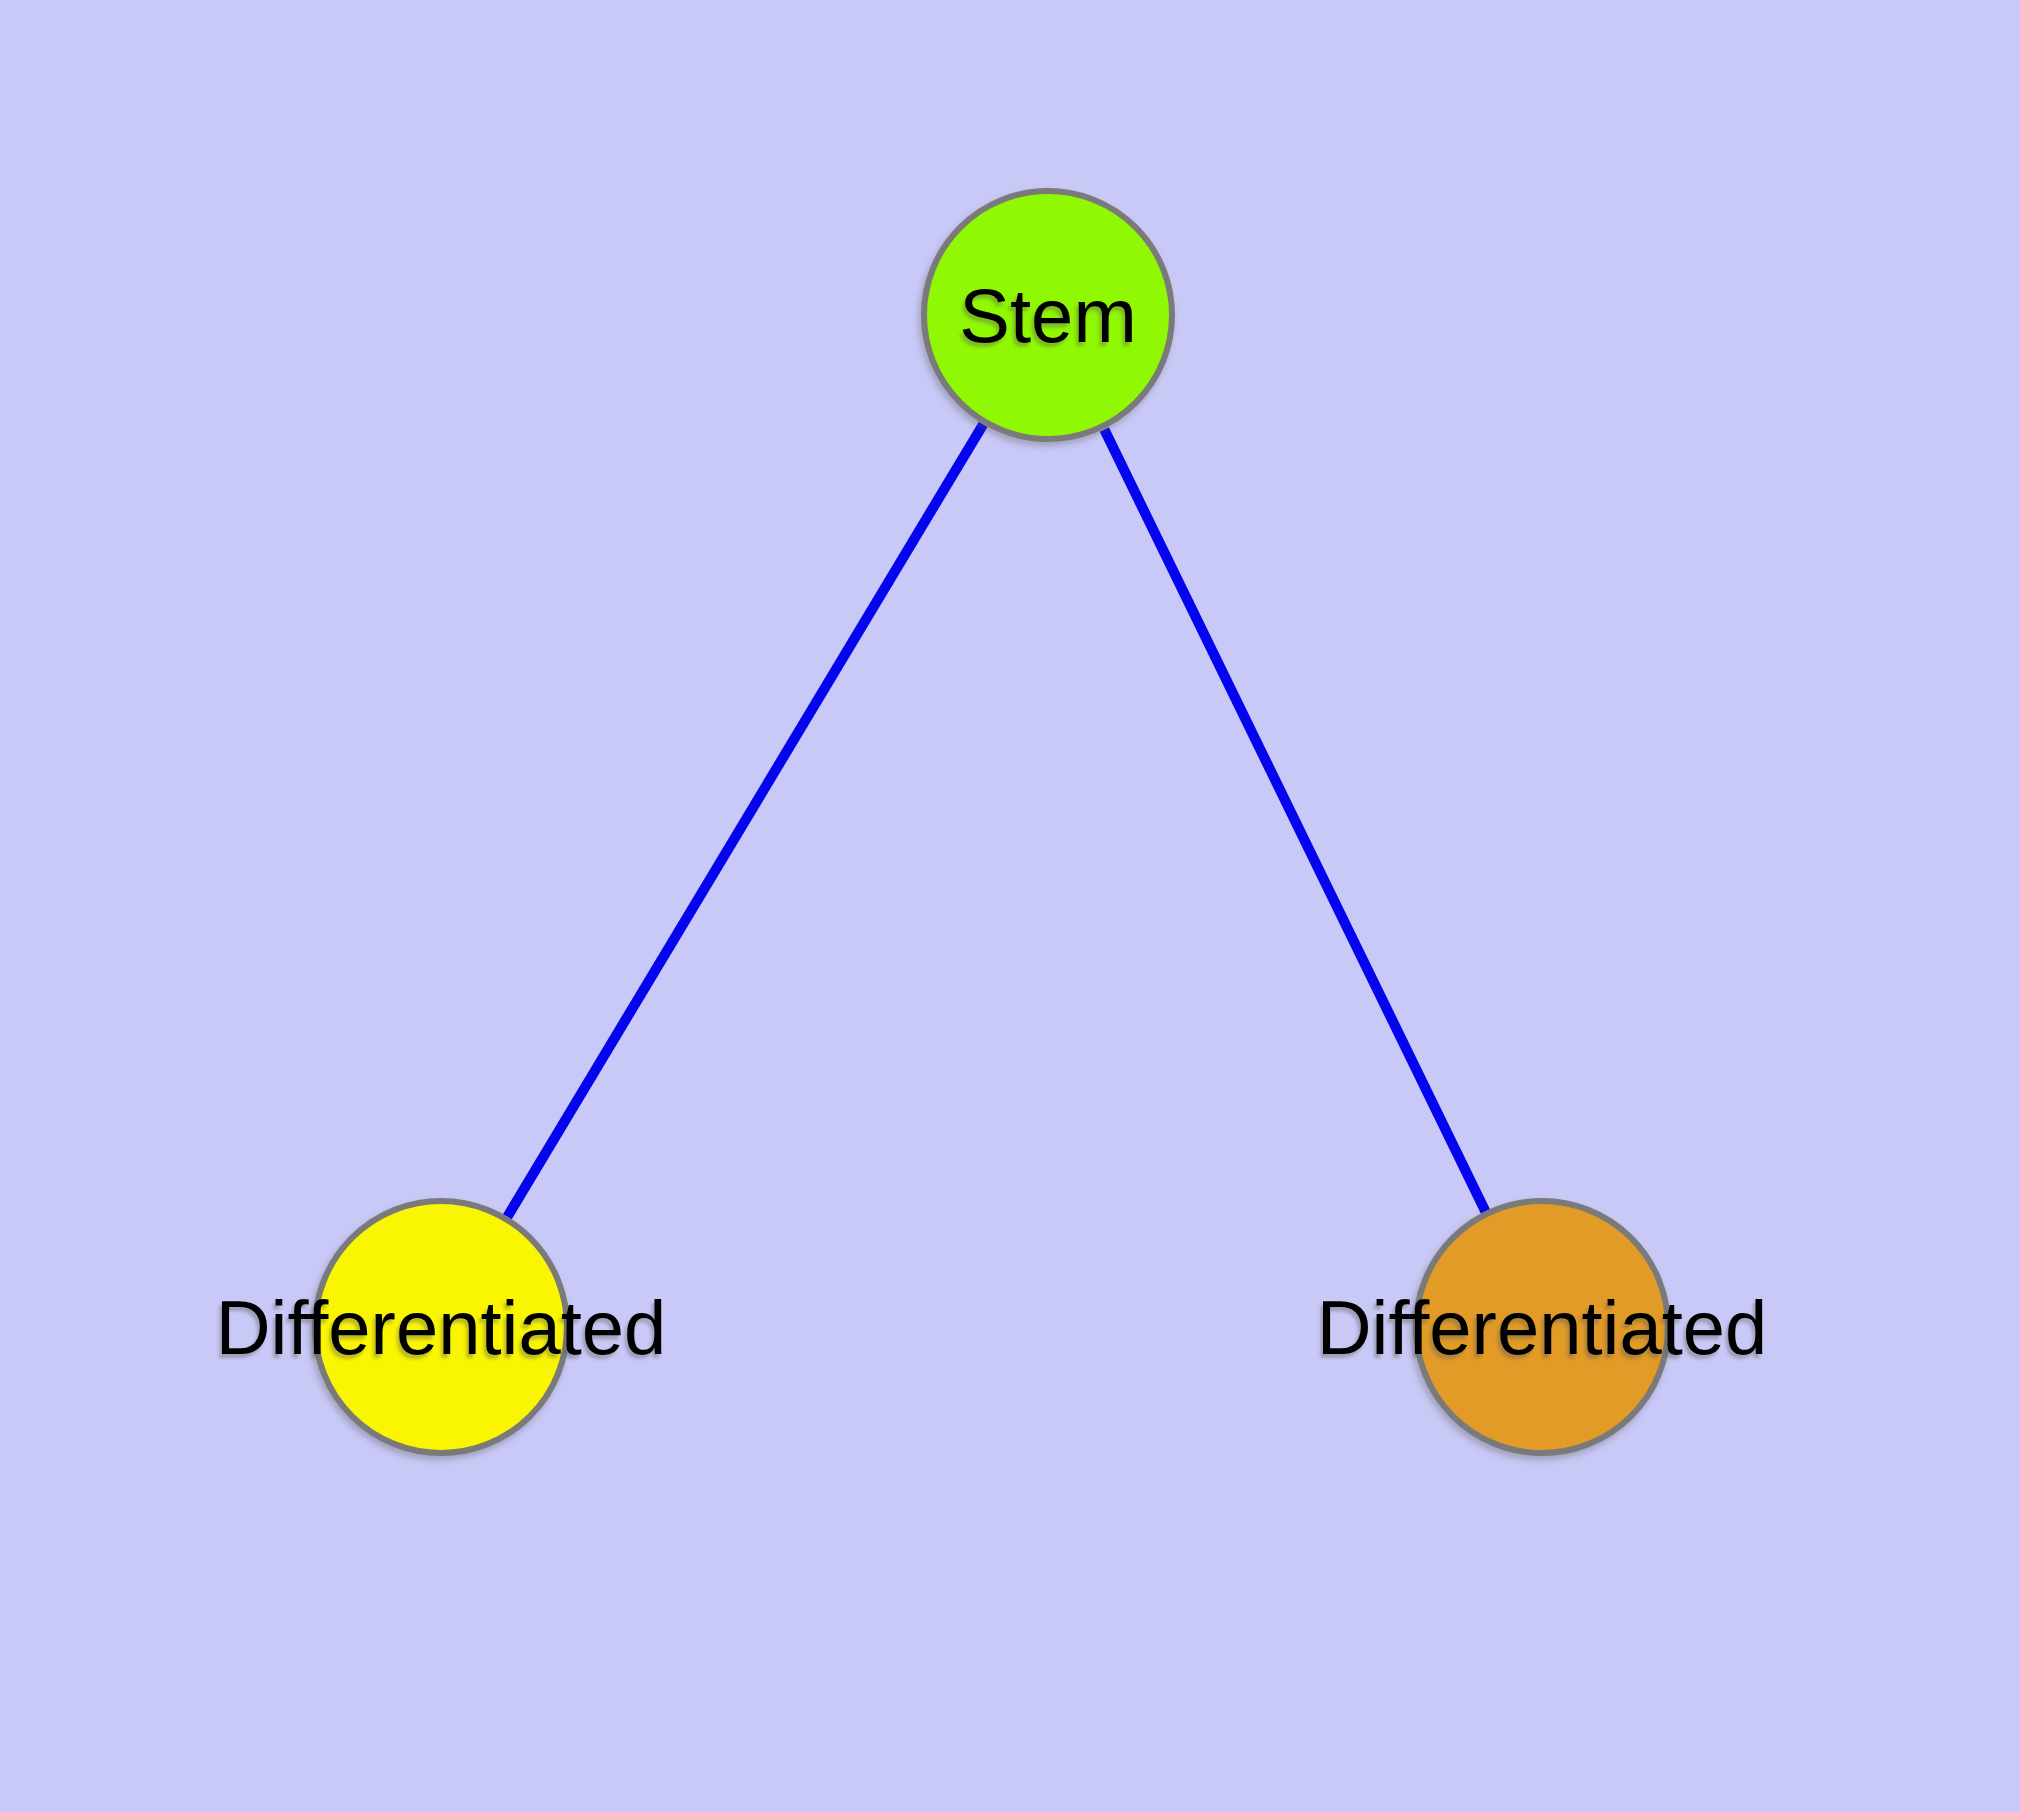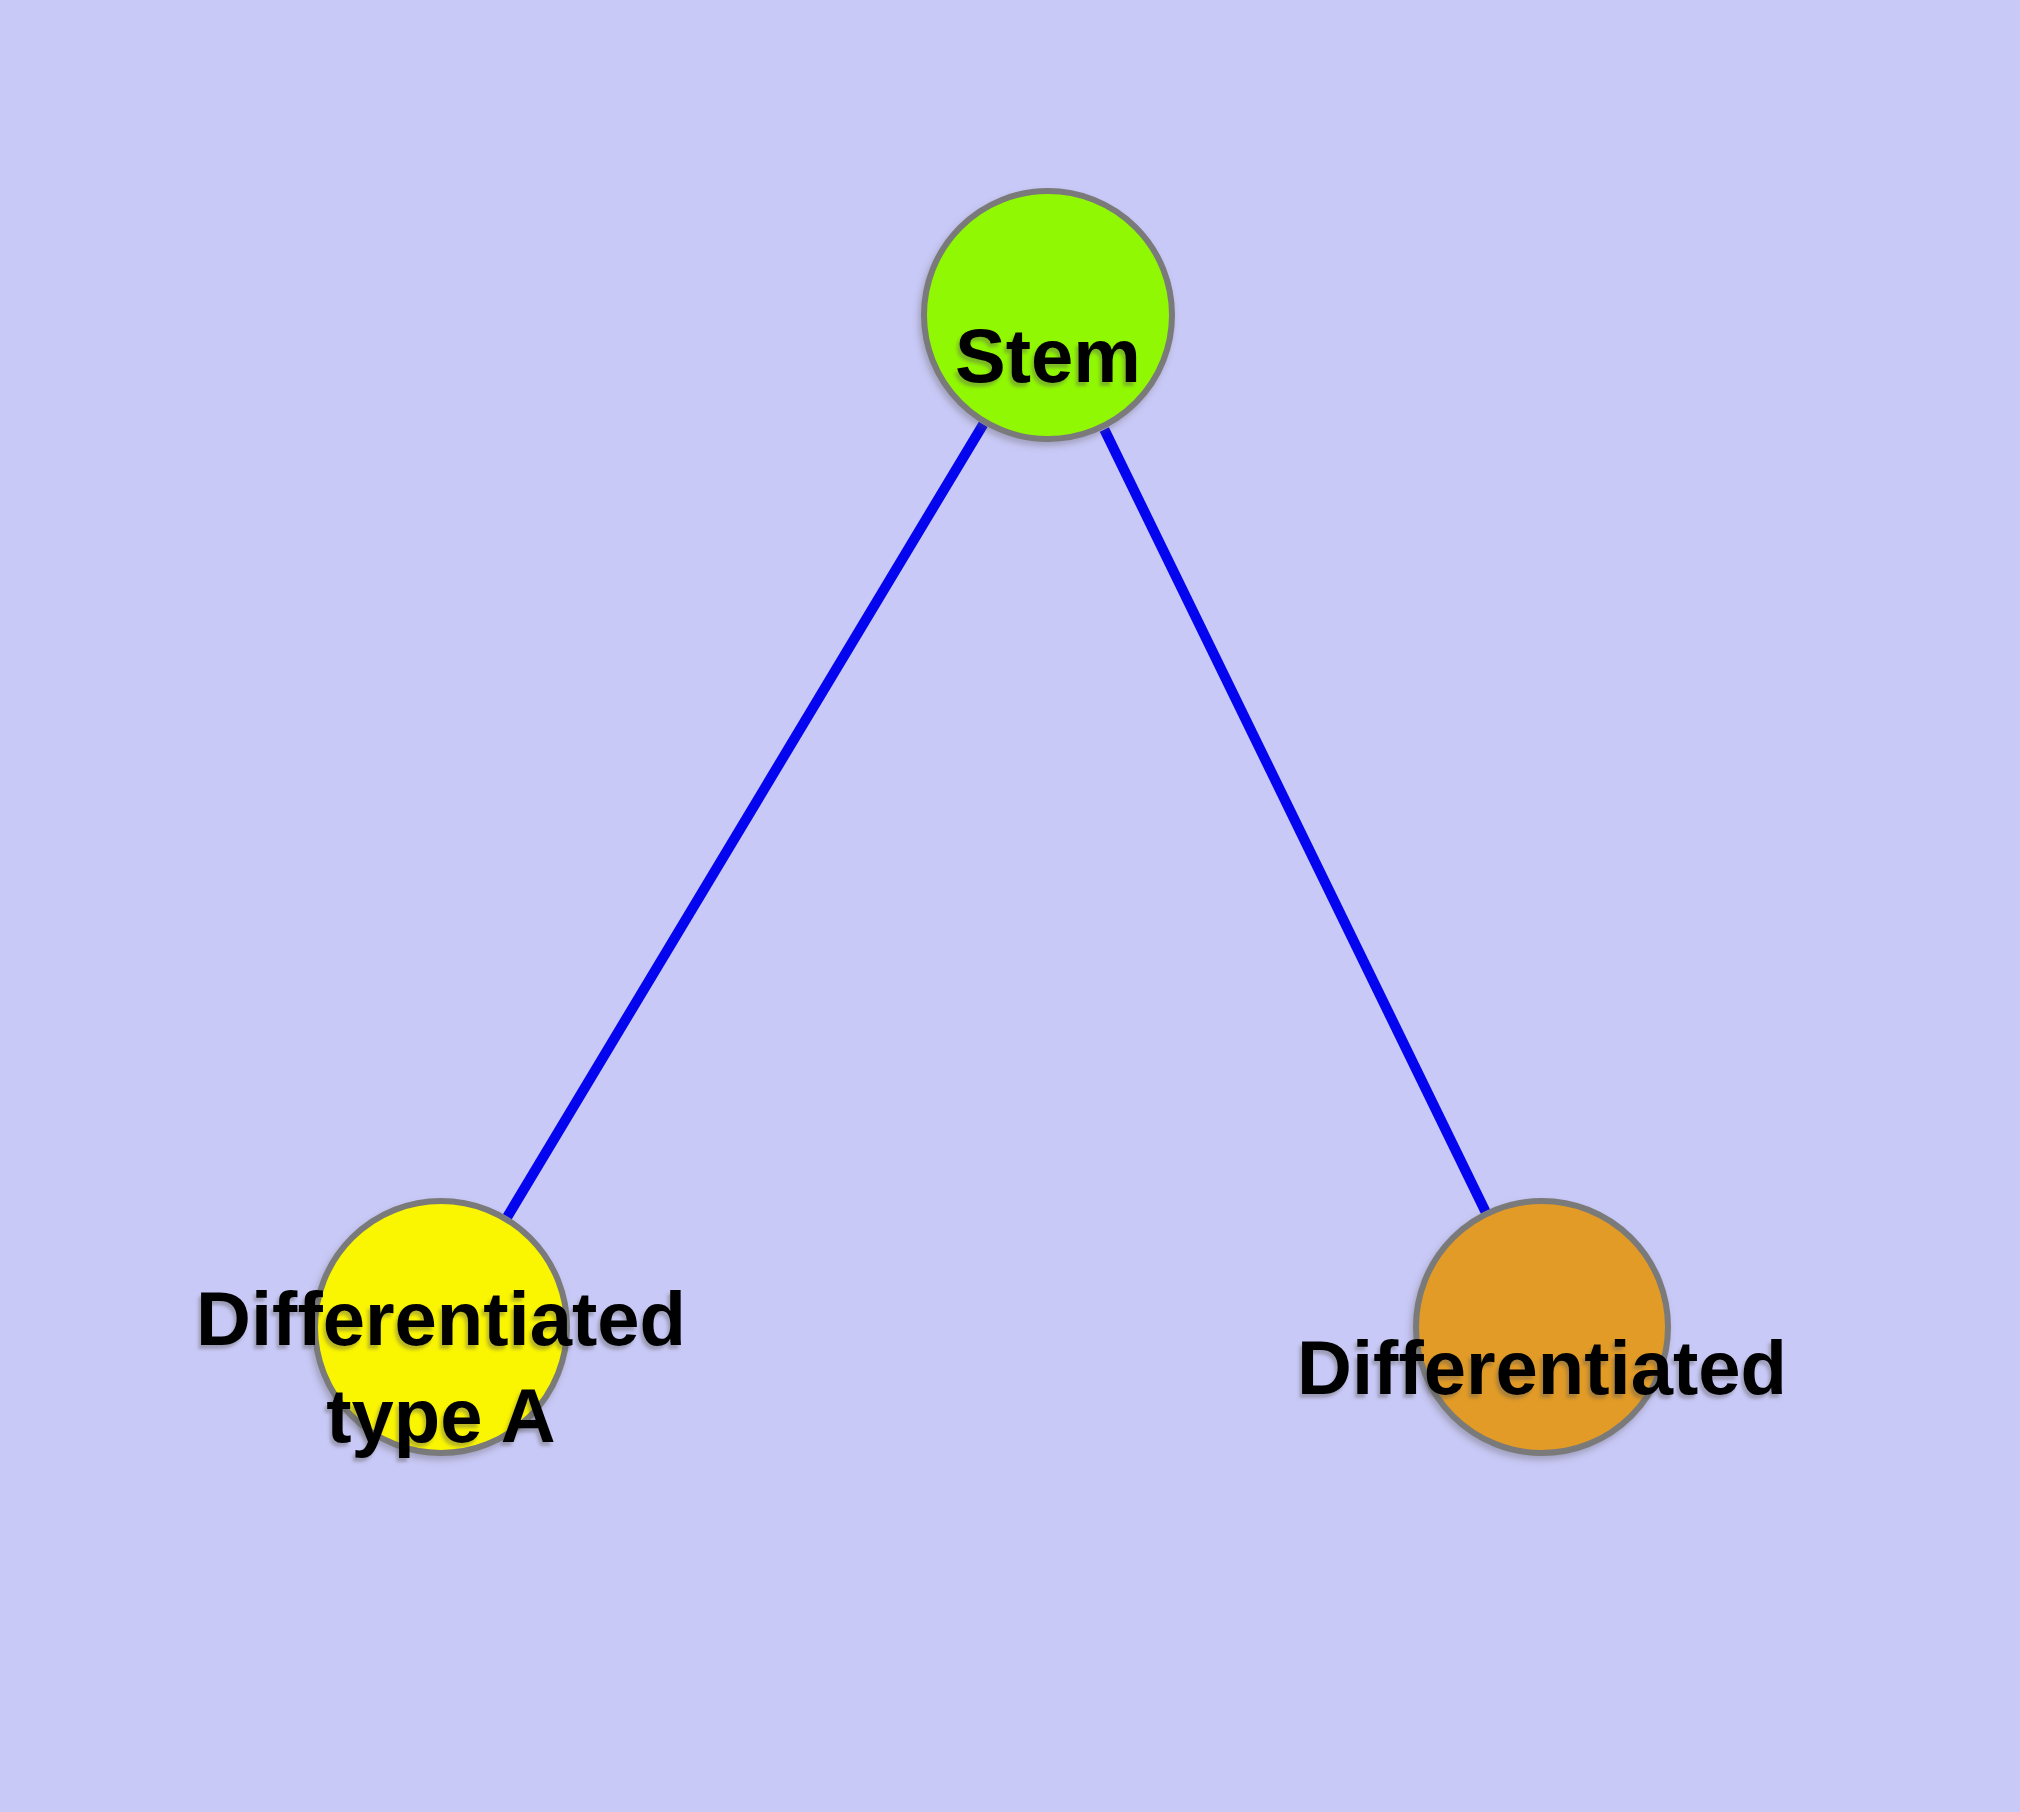--- a/index.html
+++ b/index.html
@@ -27,27 +27,26 @@
     border-radius: 50%;
     box-sizing: border-box;
     box-shadow: -2.5px 4.2px 6px rgba(90,90,90,0.35);
   }
   .node-label {
     position: absolute;
     left: 50%;
     top: 50%;
     transform: translate(-50%, -50%);
     text-align: center;
-    font-weight: bold;
+    font-weight: normal;
     font-size: 76px;
     line-height: 97px;
     color: #000000;
     text-shadow: -2.5px 4.2px 3.4px rgba(90,90,90,0.40);
     white-space: nowrap;
-    margin-top: 40px;
   }
   .label-line {
     display: block;
     white-space: nowrap;
   }
 </style>
 </head>
 <body>
 
 <div class="canvas" style="background: rgb(201, 201, 247);">
@@ -59,21 +58,20 @@
 
   <div class="node" style="left: 921px; top: 188px; width: 254px; height: 254px; background: rgb(144, 248, 2); border-color: rgb(122, 122, 122); border-width: 6px;">
     <div class="node-label" style="color: rgb(0, 0, 0);">
       <span class="label-line">Stem</span>
     </div>
   </div>
 
   <div class="node" style="left: 312px; top: 1198px; width: 258px; height: 258px; background: rgb(250, 245, 0); border-color: rgb(122, 122, 122); border-width: 6px;">
     <div class="node-label" style="color: rgb(0, 0, 0);">
       <span class="label-line">Differentiated</span>
-      <span class="label-line">type A</span>
     </div>
   </div>
 
   <div class="node" style="left: 1413px; top: 1198px; width: 258px; height: 258px; background: rgb(226, 155, 38); border-color: rgb(122, 122, 122); border-width: 6px;">
     <div class="node-label" style="color: rgb(0, 0, 0);">
       <span class="label-line">Differentiated</span>
     </div>
   </div>
 
 </div>

